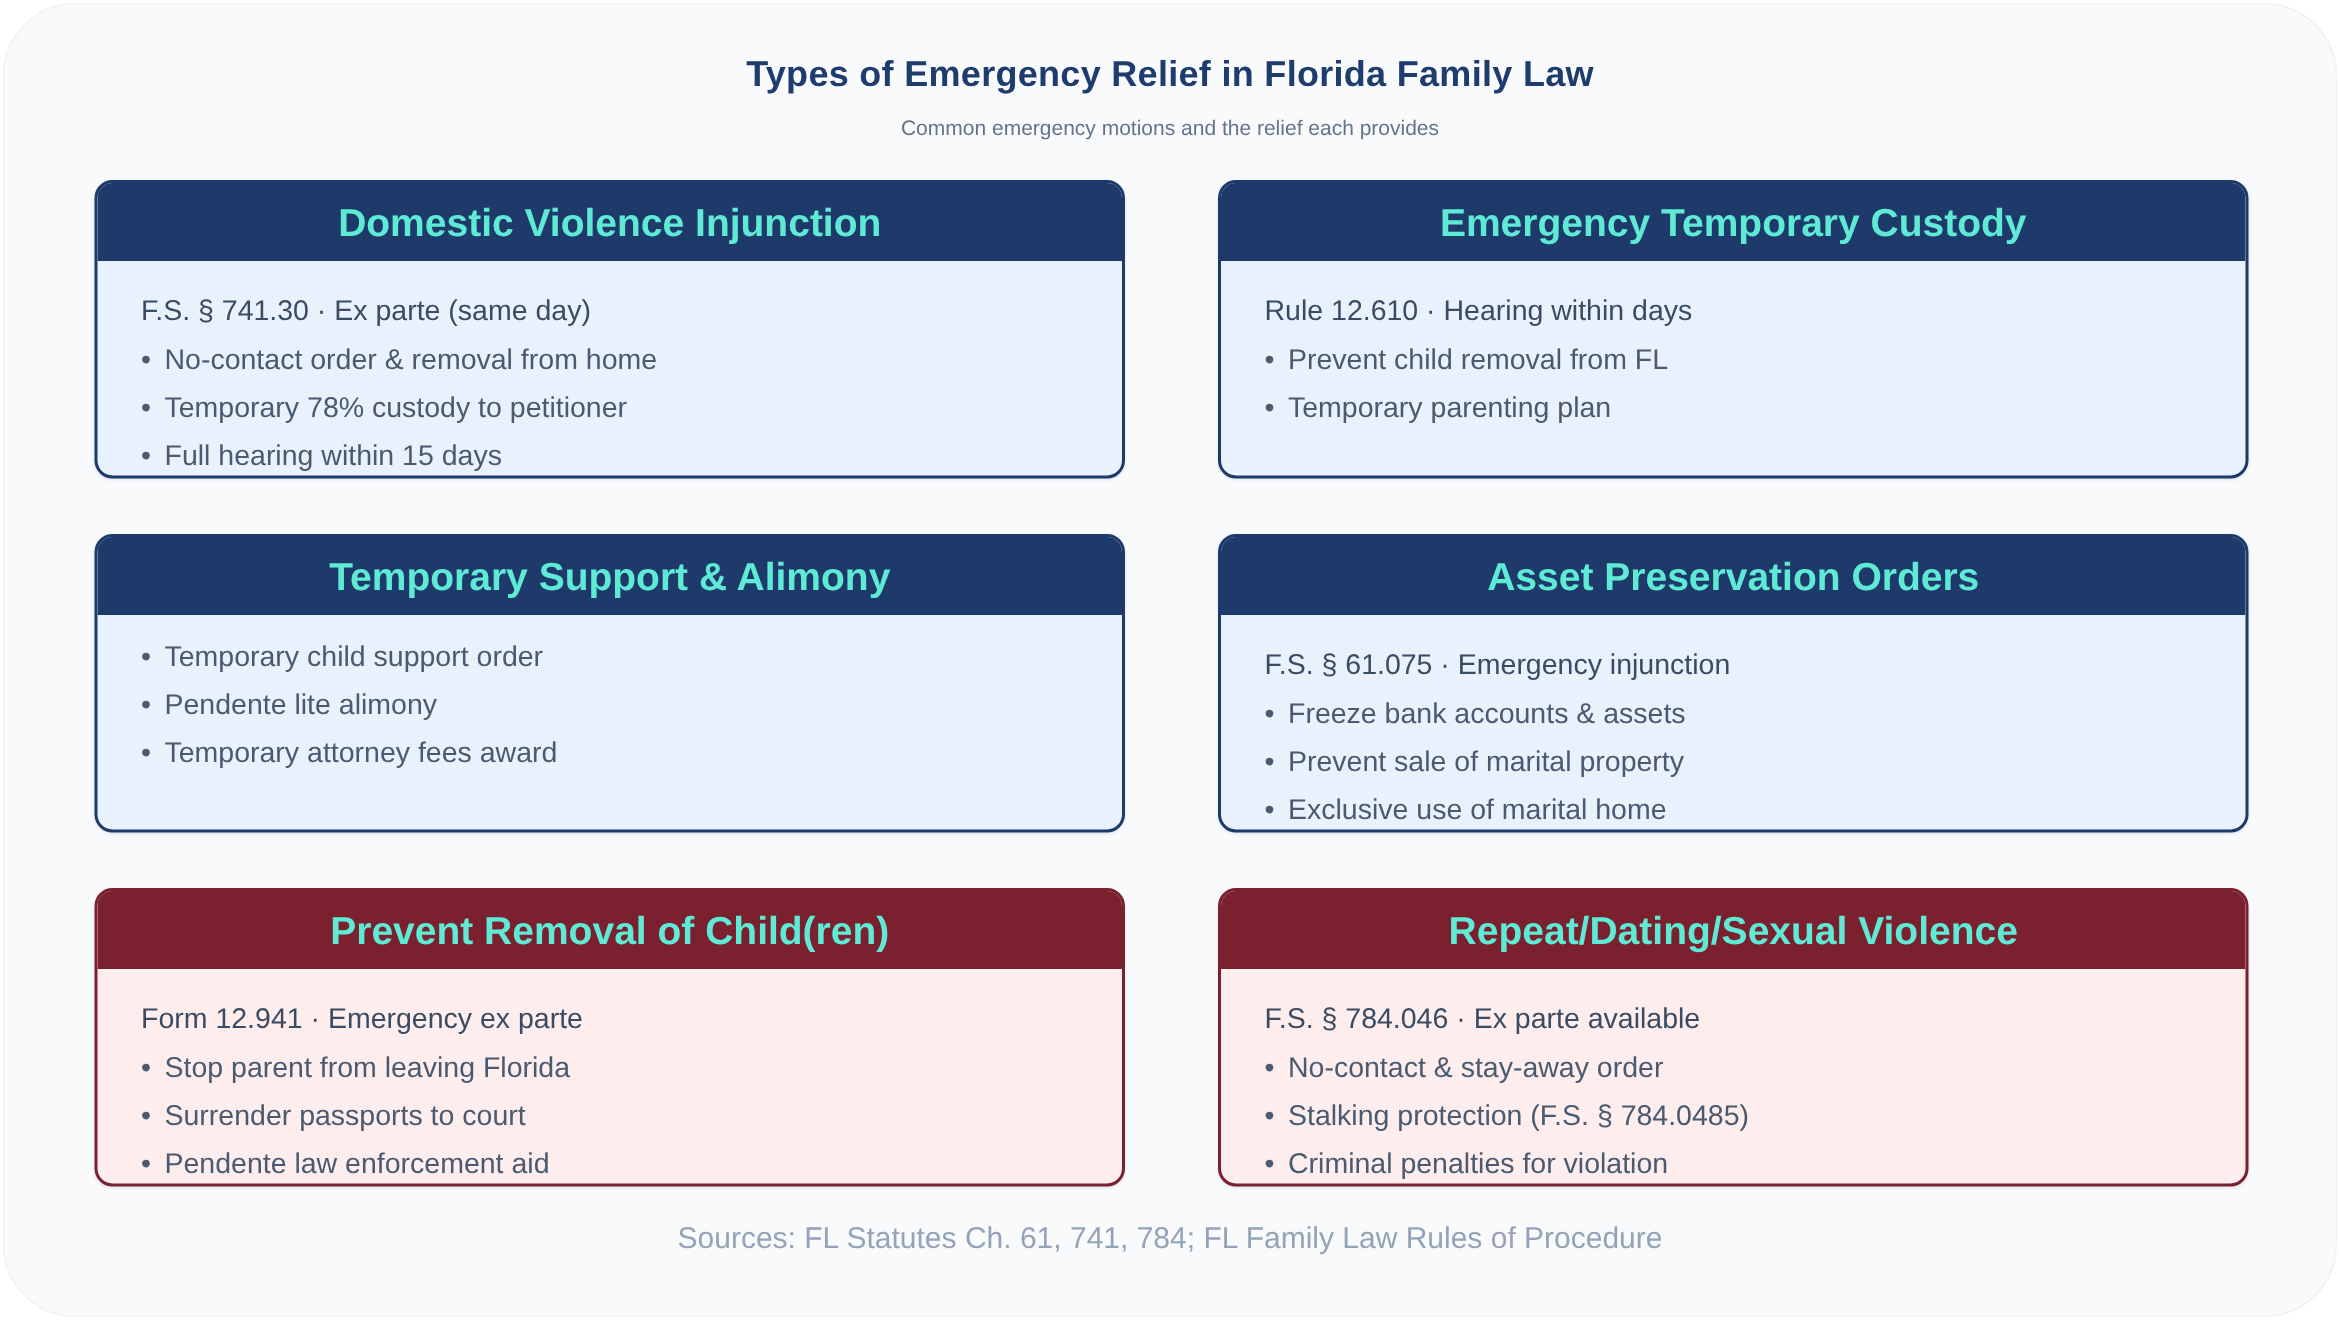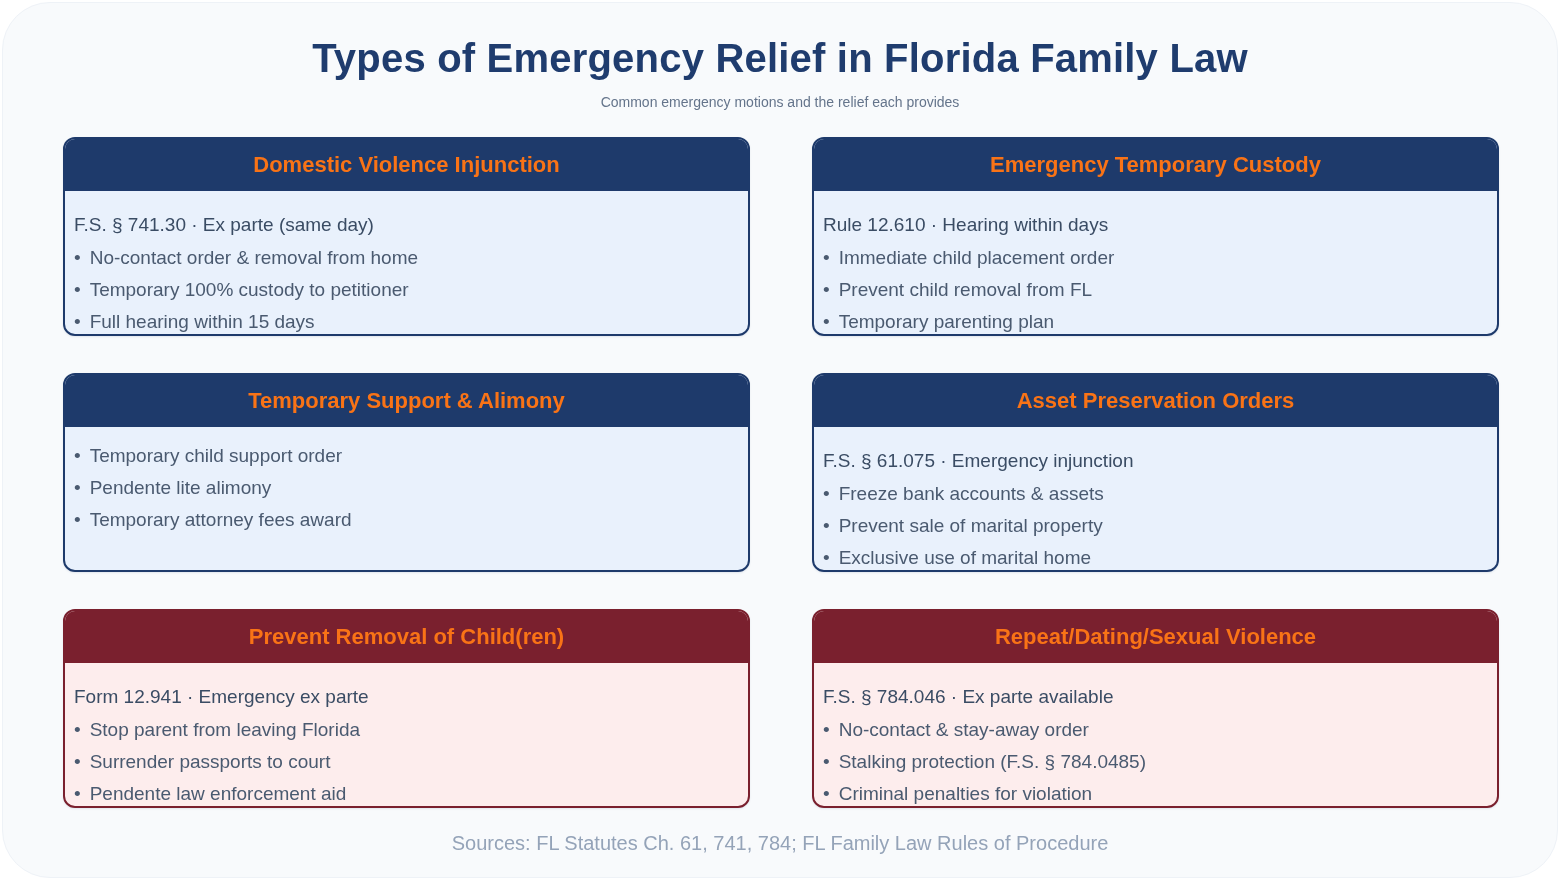--- a/index.html
+++ b/index.html
@@ -20,21 +20,21 @@
     inset: 2px;
     background: #f8fafc;
     border: 1px solid #eef2f7;
     border-radius: 48px;
     box-sizing: border-box;
     overflow: hidden;
   }
   .page-title {
     text-align: center;
     margin-top: 33px;
-    font-size: 40px;
+    font-size: 24px;
     font-weight: bold;
     color: #1f3c6e;
     letter-spacing: 0.2px;
   }
   .page-subtitle {
     text-align: center;
     margin-top: 13px;
     font-size: 14px;
     color: #64748b;
   }
@@ -53,28 +53,28 @@
     overflow: hidden;
     box-shadow: 0 1px 2px rgba(30,58,107,0.10);
   }
   .card.navy  { border-color: #1e3a6b; background: #e9f1fc; }
   .card.maroon{ border-color: #7a202e; background: #fdeded; }
   .card-header {
     height: 52px;
     display: flex;
     align-items: center;
     justify-content: center;
-    color: #f97316;
-    font-size: 22px;
+    color: #5eead4;
+    font-size: 26px;
     font-weight: bold;
   }
   .navy   .card-header { background: #1e3a6b; }
   .maroon .card-header { background: #7a202e; justify-content: center; }
   .card-body {
-    padding: 13px 24px 0 9px;
+    padding: 13px 24px 0 29px;
     font-size: 19px;
   }
   .card-lead {
     margin: 6px 0 2px;
     line-height: 30px;
     color: #3a4c64;
   }
   .bullet-list {
     list-style: none;
     margin: 0;
@@ -107,34 +107,33 @@
     <div class="grid">
 
       <section class="card navy">
         <div class="card-header">
           <span>Domestic Violence Injunction</span>
         </div>
         <div class="card-body">
           <p class="card-lead">F.S. § 741.30 · Ex parte (same day)</p>
           <ul class="bullet-list">
             <li><span class="bullet-marker">•</span><span>No-contact order &amp; removal from home</span></li>
-            <li><span class="bullet-marker">•</span><span>Temporary 100% custody to petitioner</span></li>
+            <li><span class="bullet-marker">•</span><span>Temporary 78% custody to petitioner</span></li>
             <li><span class="bullet-marker">•</span><span>Full hearing within 15 days</span></li>
           </ul>
         </div>
       </section>
 
       <section class="card navy">
         <div class="card-header">
           <span>Emergency Temporary Custody</span>
         </div>
         <div class="card-body">
           <p class="card-lead">Rule 12.610 · Hearing within days</p>
           <ul class="bullet-list">
-            <li><span class="bullet-marker">•</span><span>Immediate child placement order</span></li>
             <li><span class="bullet-marker">•</span><span>Prevent child removal from FL</span></li>
             <li><span class="bullet-marker">•</span><span>Temporary parenting plan</span></li>
           </ul>
         </div>
       </section>
 
       <section class="card navy">
         <div class="card-header">
           <span>Temporary Support &amp; Alimony</span>
         </div>

